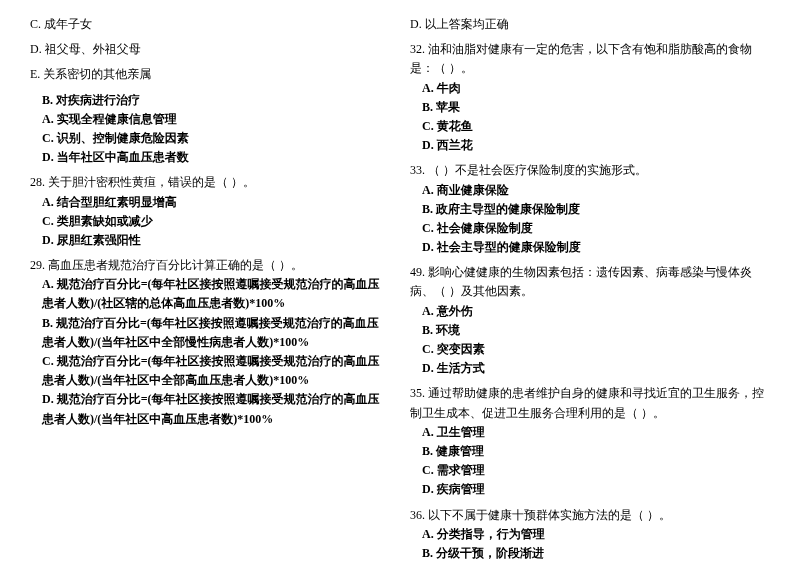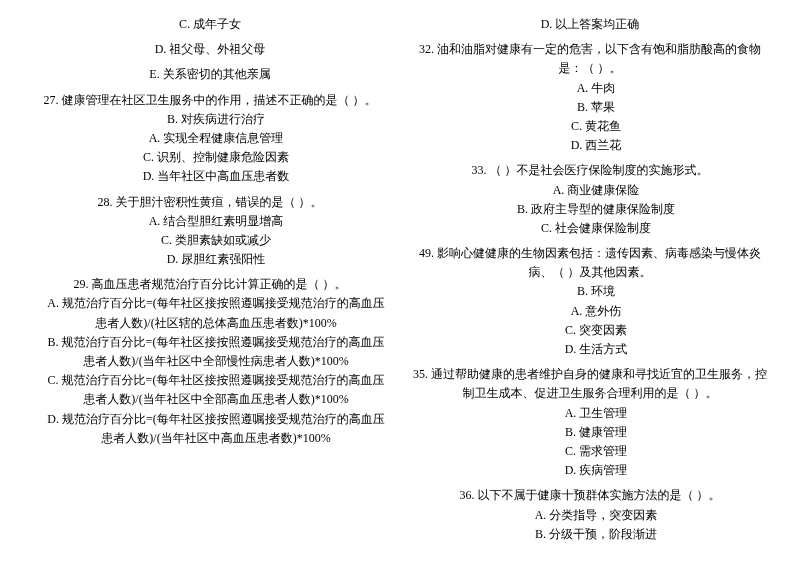--- a/index.html
+++ b/index.html
@@ -22,48 +22,47 @@
     .two-col {
       display: flex;
       gap: 20px;
     }
     .col {
       flex: 1;
     }
     .question {
       margin-bottom: 6px;
       line-height: 1.6;
-      text-align: center;
     }
     .question-text {
       display: block;
     }
     .option {
       display: block;
       padding-left: 12px;
       line-height: 1.6;
+      font-weight: bold;
     }
   </style>
 </head>
 <body>
 
 <div class="page-container">
   <div class="two-col">
     <div class="col" id="left-col-render">
         <div class="question">
           <span class="question-text">C. 成年子女</span>
         </div>
         <div class="question">
           <span class="question-text">D. 祖父母、外祖父母</span>
         </div>
         <div class="question">
           <span class="question-text">E. 关系密切的其他亲属</span>
         </div>
         <div class="question">
-          <span class="question-text">27. 健康管理在社区卫生服务中的作用，描述不正确的是（     ）。</span>
           <span class="option">B. 对疾病进行治疗</span>
           <span class="option">A. 实现全程健康信息管理</span>
           <span class="option">C. 识别、控制健康危险因素</span>
           <span class="option">D. 当年社区中高血压患者数</span>
         </div>
         <div class="question">
           <span class="question-text">28. 关于胆汁密积性黄疸，错误的是（     ）。</span>
           <span class="option">A. 结合型胆红素明显增高</span>
           <span class="option">C. 类胆素缺如或减少</span>
           <span class="option">D. 尿胆红素强阳性</span>
@@ -85,36 +84,37 @@
           <span class="option">A. 牛肉</span>
           <span class="option">B. 苹果</span>
           <span class="option">C. 黄花鱼</span>
           <span class="option">D. 西兰花</span>
         </div>
         <div class="question">
           <span class="question-text">33. （     ）不是社会医疗保险制度的实施形式。</span>
           <span class="option">A. 商业健康保险</span>
           <span class="option">B. 政府主导型的健康保险制度</span>
           <span class="option">C. 社会健康保险制度</span>
+          <span class="option">D. 社会主导型的健康保险制度</span>
         </div>
         <div class="question">
           <span class="question-text">49. 影响心健健康的生物因素包括：遗传因素、病毒感染与慢体炎病、（     ）及其他因素。</span>
+          <span class="option">A. 意外伤</span>
           <span class="option">B. 环境</span>
-          <span class="option">A. 意外伤</span>
           <span class="option">C. 突变因素</span>
           <span class="option">D. 生活方式</span>
         </div>
         <div class="question">
           <span class="question-text">35. 通过帮助健康的患者维护自身的健康和寻找近宜的卫生服务，控制卫生成本、促进卫生服务合理利用的是（     ）。</span>
           <span class="option">A. 卫生管理</span>
           <span class="option">B. 健康管理</span>
           <span class="option">C. 需求管理</span>
           <span class="option">D. 疾病管理</span>
         </div>
         <div class="question">
           <span class="question-text">36. 以下不属于健康十预群体实施方法的是（     ）。</span>
-          <span class="option">A. 分类指导，突变因素</span>
+          <span class="option">A. 分类指导，行为管理</span>
           <span class="option">B. 分级干预，阶段渐进</span>
         </div>
       </div>
   </div>
 
 </div>
 
 </body></html>

